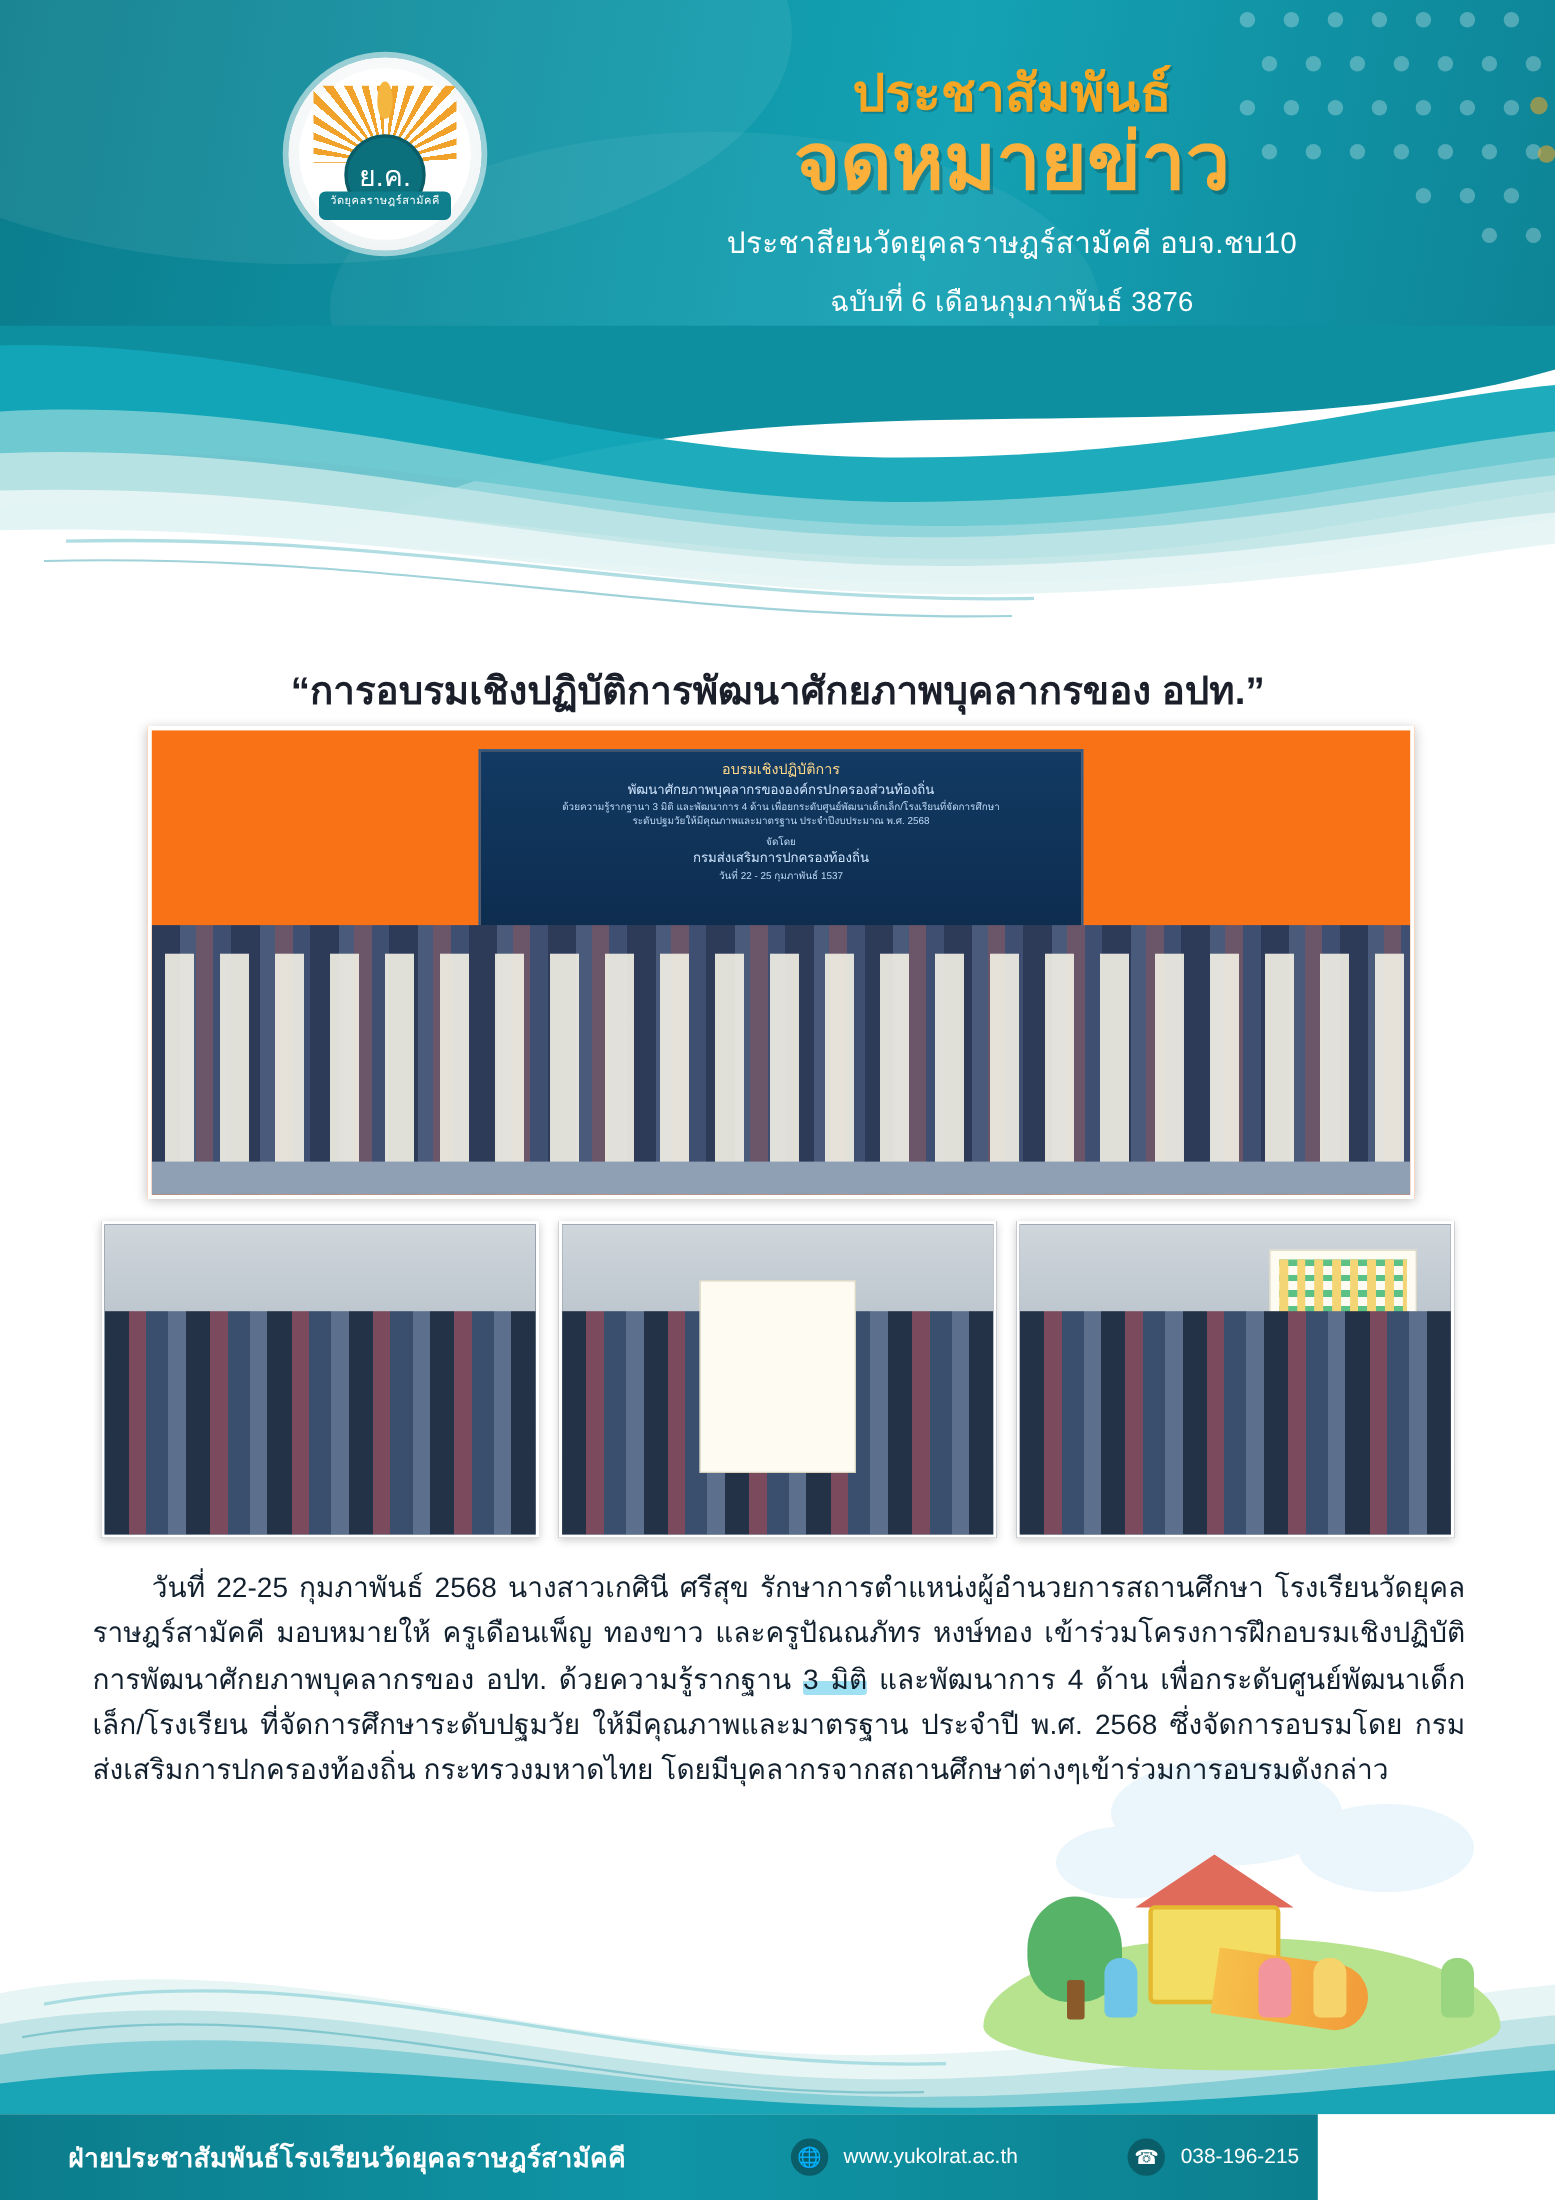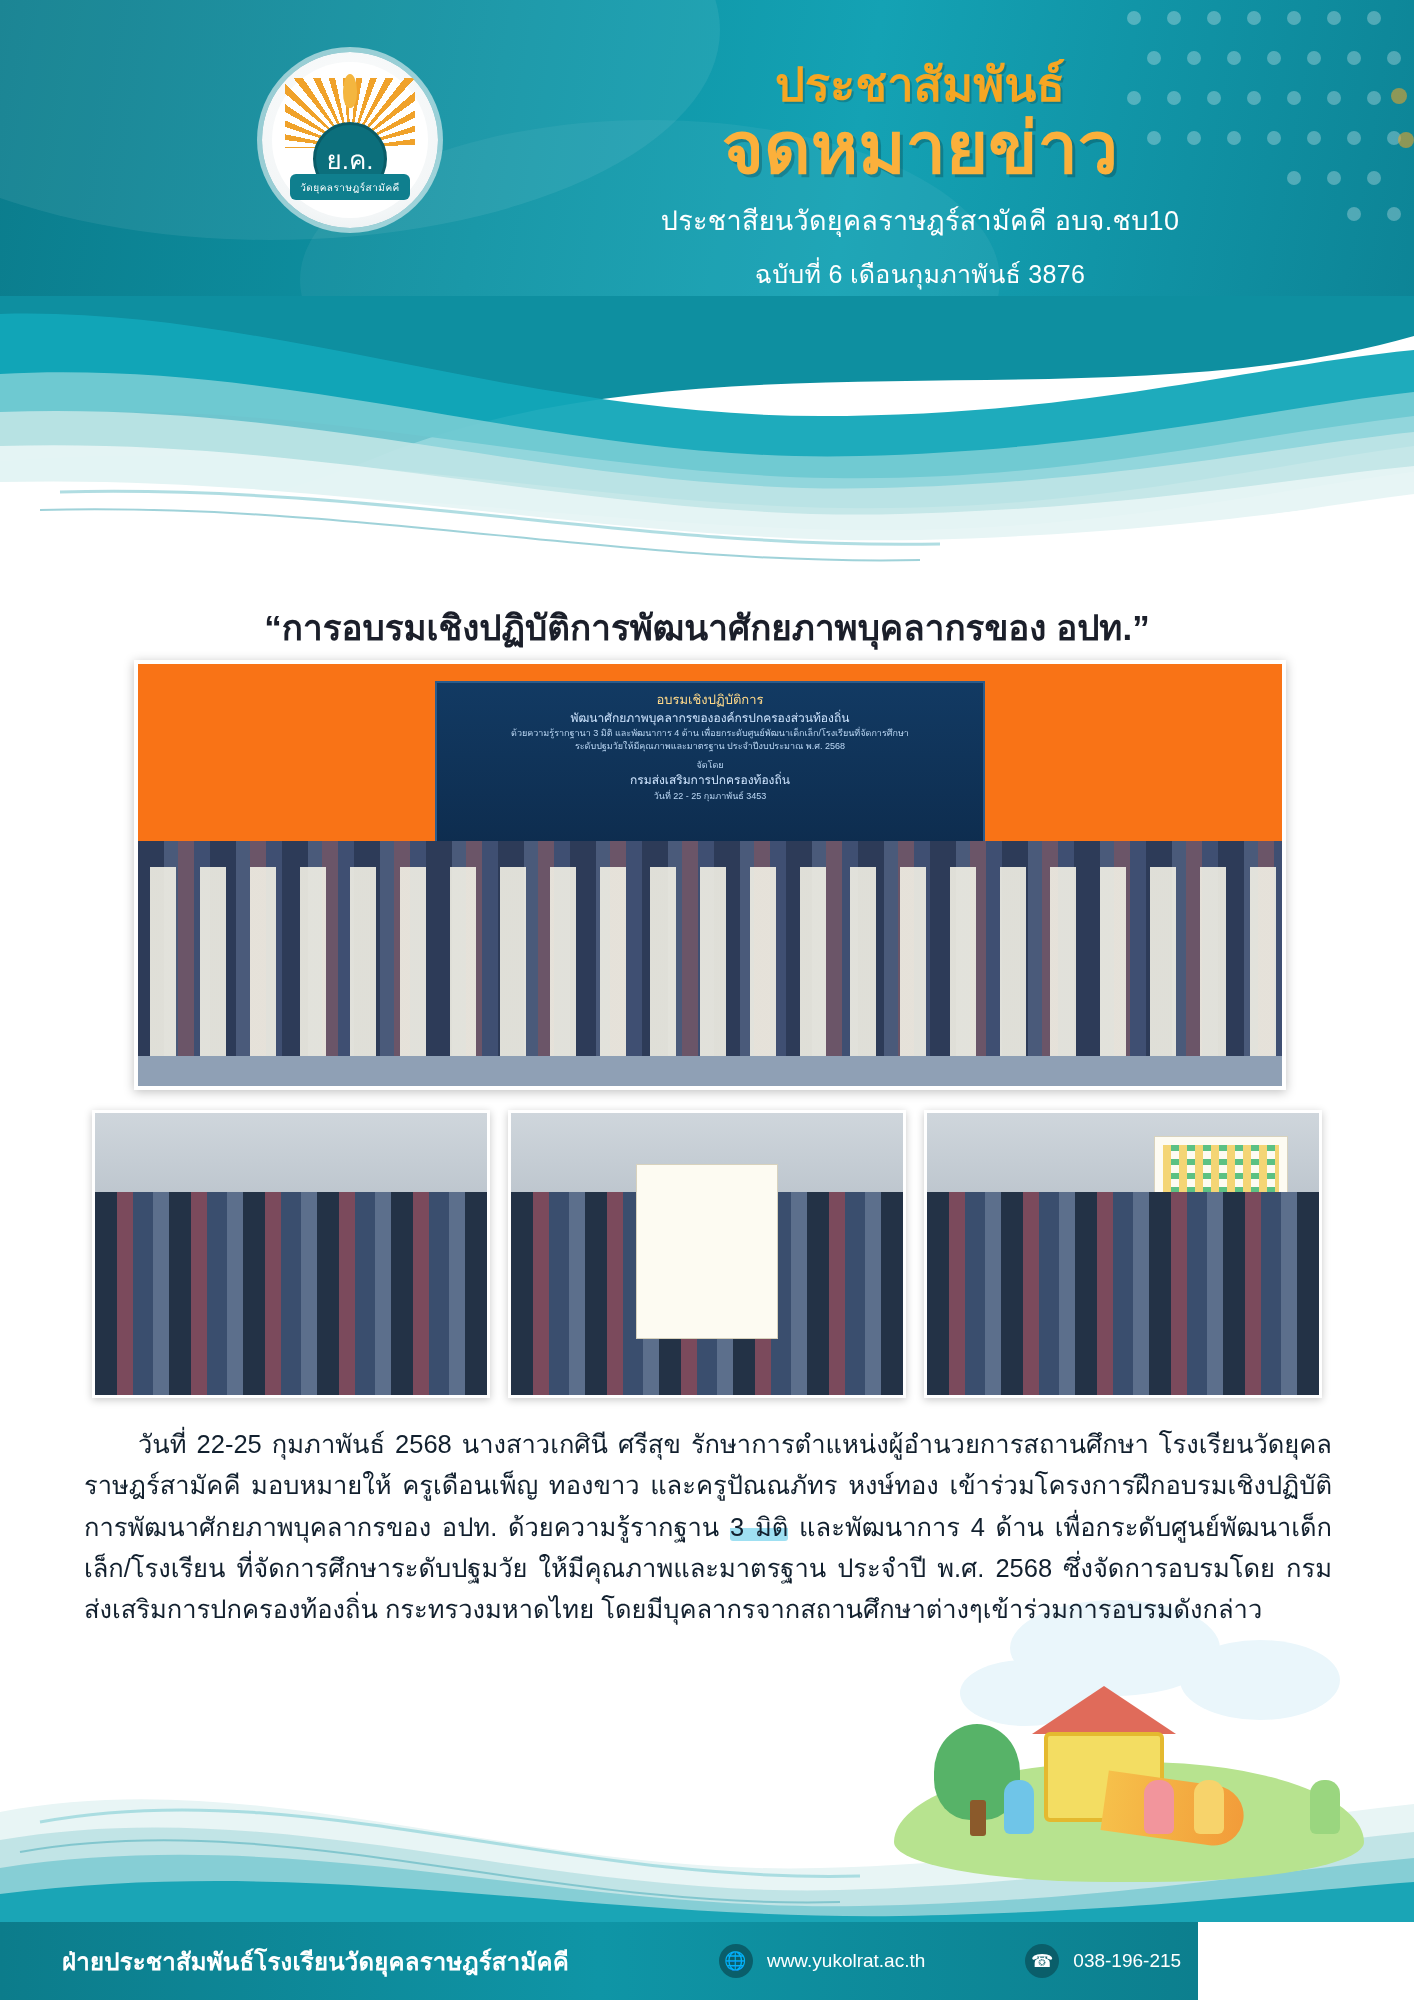--- a/index.html
+++ b/index.html
@@ -83,21 +83,21 @@
     display: flex; align-items: center; justify-content: center;
     border: 3px solid #0a5c67;
   }
   .logo-ribbon {
     position: absolute;
     left: 50%; bottom: 18px; transform: translateX(-50%);
     width: 120px; height: 26px;
     background: #0f7f8e;
     border-radius: 6px;
     color: #fff; font-size: 10px;
-    display: flex; align-items: center; justify-content: center;
+    display: flex; align-items: flex-start; justify-content: center;
     letter-spacing: .5px;
   }
   .head-text {
     position: absolute;
     left: 470px; top: 60px;
     width: 900px;
     text-align: center;
   }
   .head-line1 {
     font-size: 47px;
@@ -449,21 +449,21 @@
   <div class="title">“การอบรมเชิงปฏิบัติการพัฒนาศักยภาพบุคลากรของ อปท.”</div>
 
   <div class="photo-main">
     <div class="stage-screen">
       <div class="ss-t1">อบรมเชิงปฏิบัติการ</div>
       <div class="ss-t2">พัฒนาศักยภาพบุคลากรขององค์กรปกครองส่วนท้องถิ่น</div>
       <div class="ss-t3">ด้วยความรู้รากฐานา 3  มิติ  และพัฒนาการ 4 ด้าน  เพื่อยกระดับศูนย์พัฒนาเด็กเล็ก/โรงเรียนที่จัดการศึกษา</div>
       <div class="ss-t3">ระดับปฐมวัยให้มีคุณภาพและมาตรฐาน ประจำปีงบประมาณ พ.ศ. 2568</div>
       <div class="ss-t3" style="margin-top:6px;">จัดโดย</div>
       <div class="ss-t2">กรมส่งเสริมการปกครองท้องถิ่น</div>
-      <div class="ss-t3">วันที่ 22 - 25 กุมภาพันธ์ 3453</div>
+      <div class="ss-t3">วันที่ 22 - 25 กุมภาพันธ์ 1537</div>
     </div>
     <div class="crowd"></div>
     <div class="crowd-certs"></div>
     <div class="stage-floor"></div>
   </div>
 
   <div class="photo-row">
     <div class="photo-sm">
       <div class="ps-wall"></div>
       <div class="ps-people"></div>

